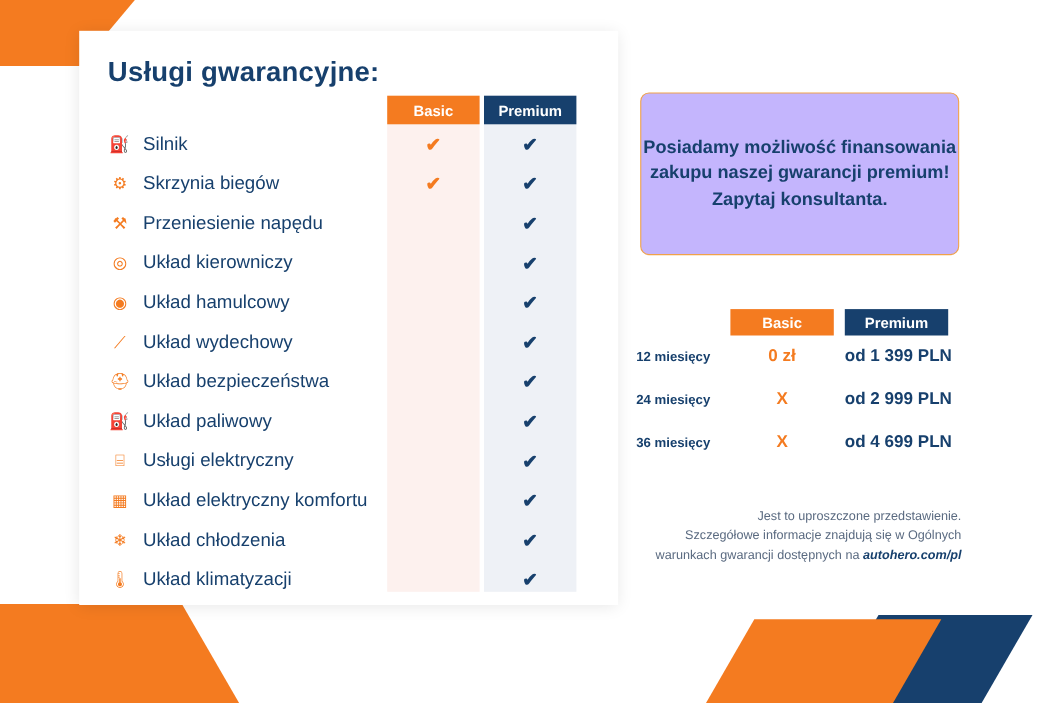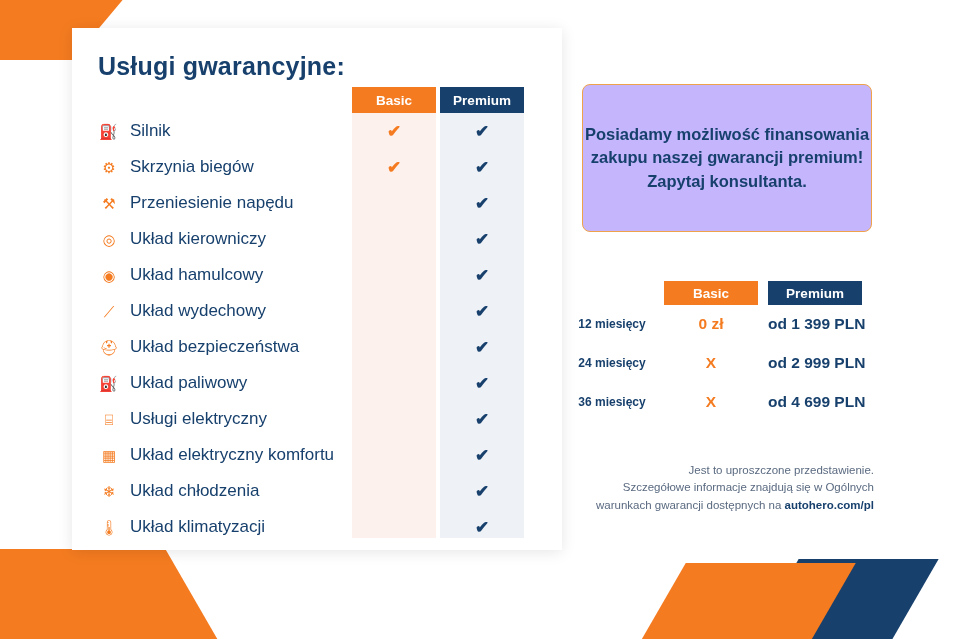--- a/index.html
+++ b/index.html
@@ -189,21 +189,21 @@
   
   .footnote {
     position: absolute;
     left: 556px; top: 462px;
     width: 318px;
     text-align: right;
     font-size: 11.5px;
     color: #5a6a80;
     line-height: 1.5;
   }
-  .footnote b { color: #17406d; }
+  .footnote b { color: #17406d; font-style: italic; }
 
   
   .logo {
     position: absolute;
     right: 86px; bottom: 44px;
     font-size: 34px;
     font-weight: bold;
     letter-spacing: -0.5px;
   }
   .logo .auto { color: #17406d; }

